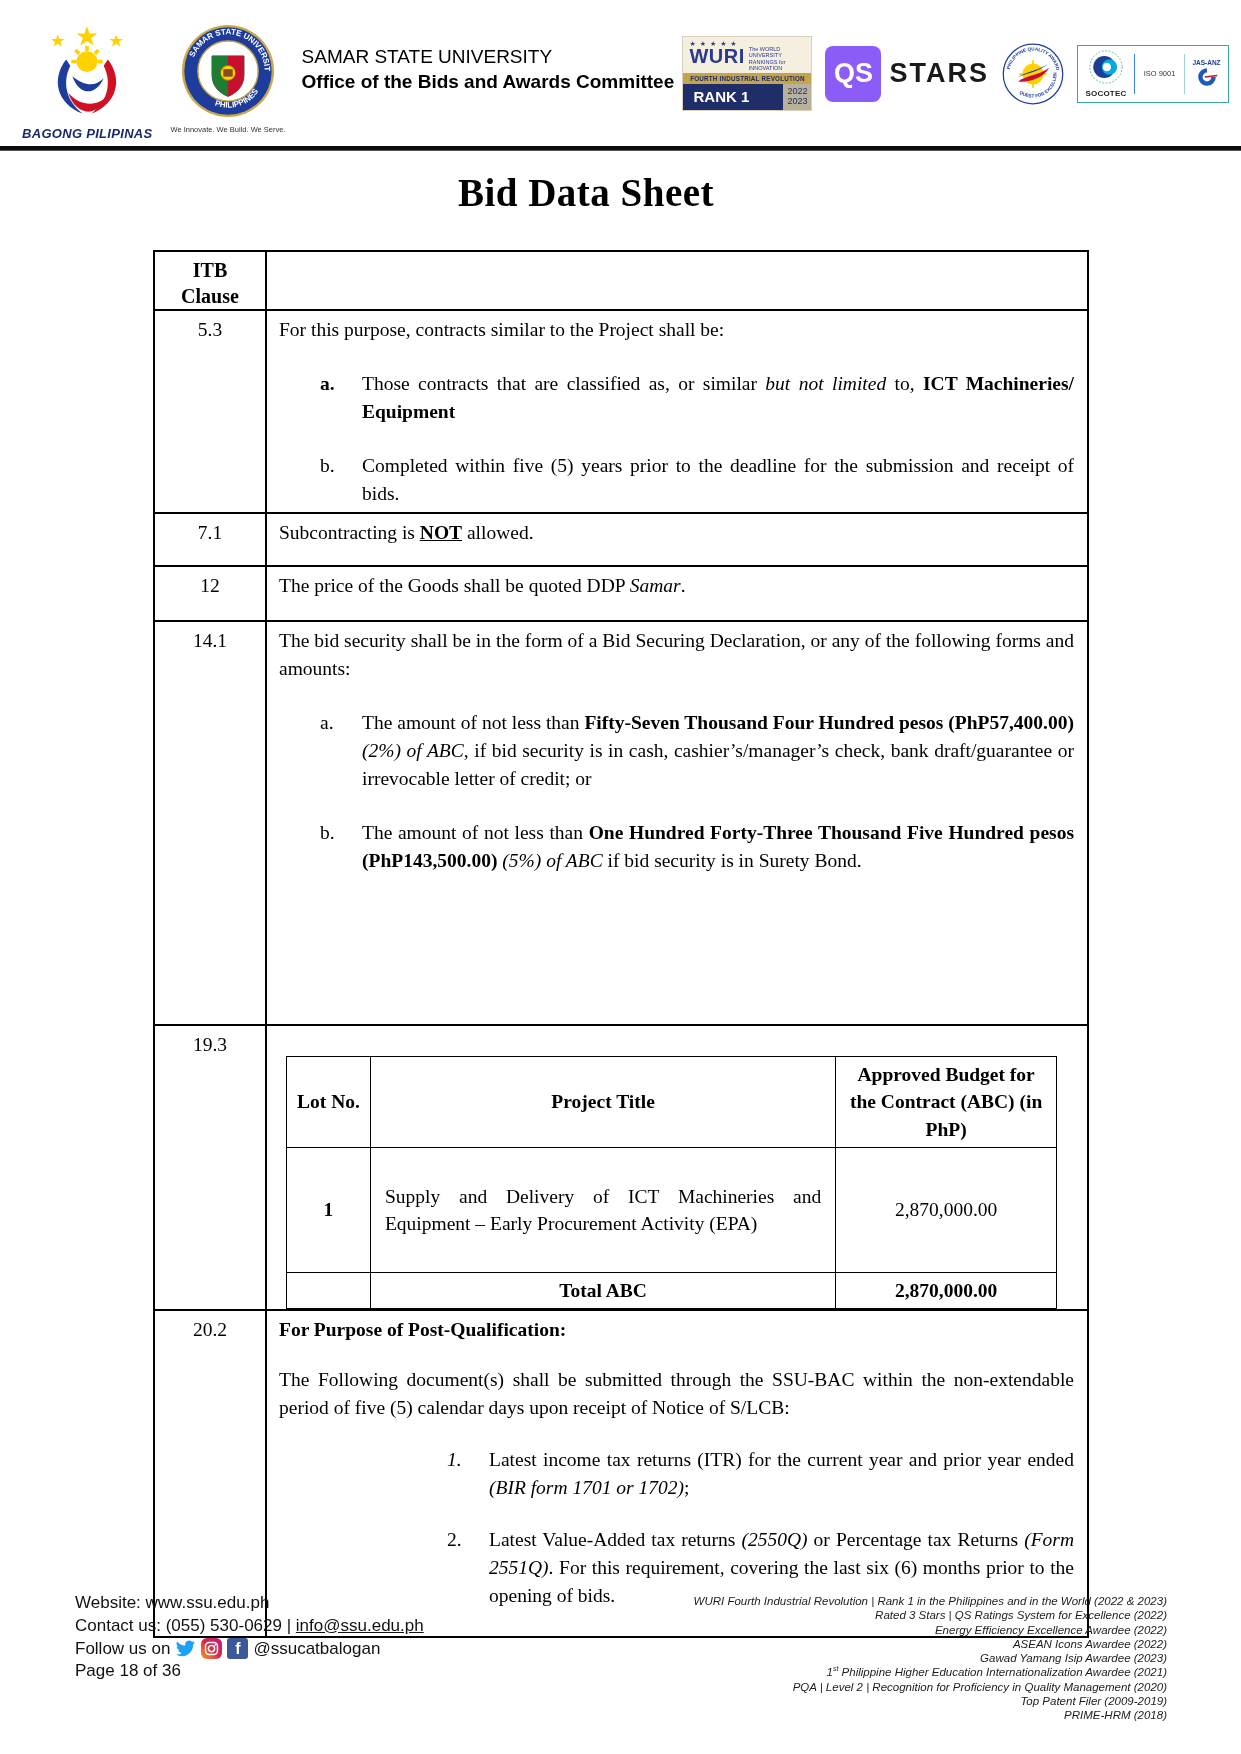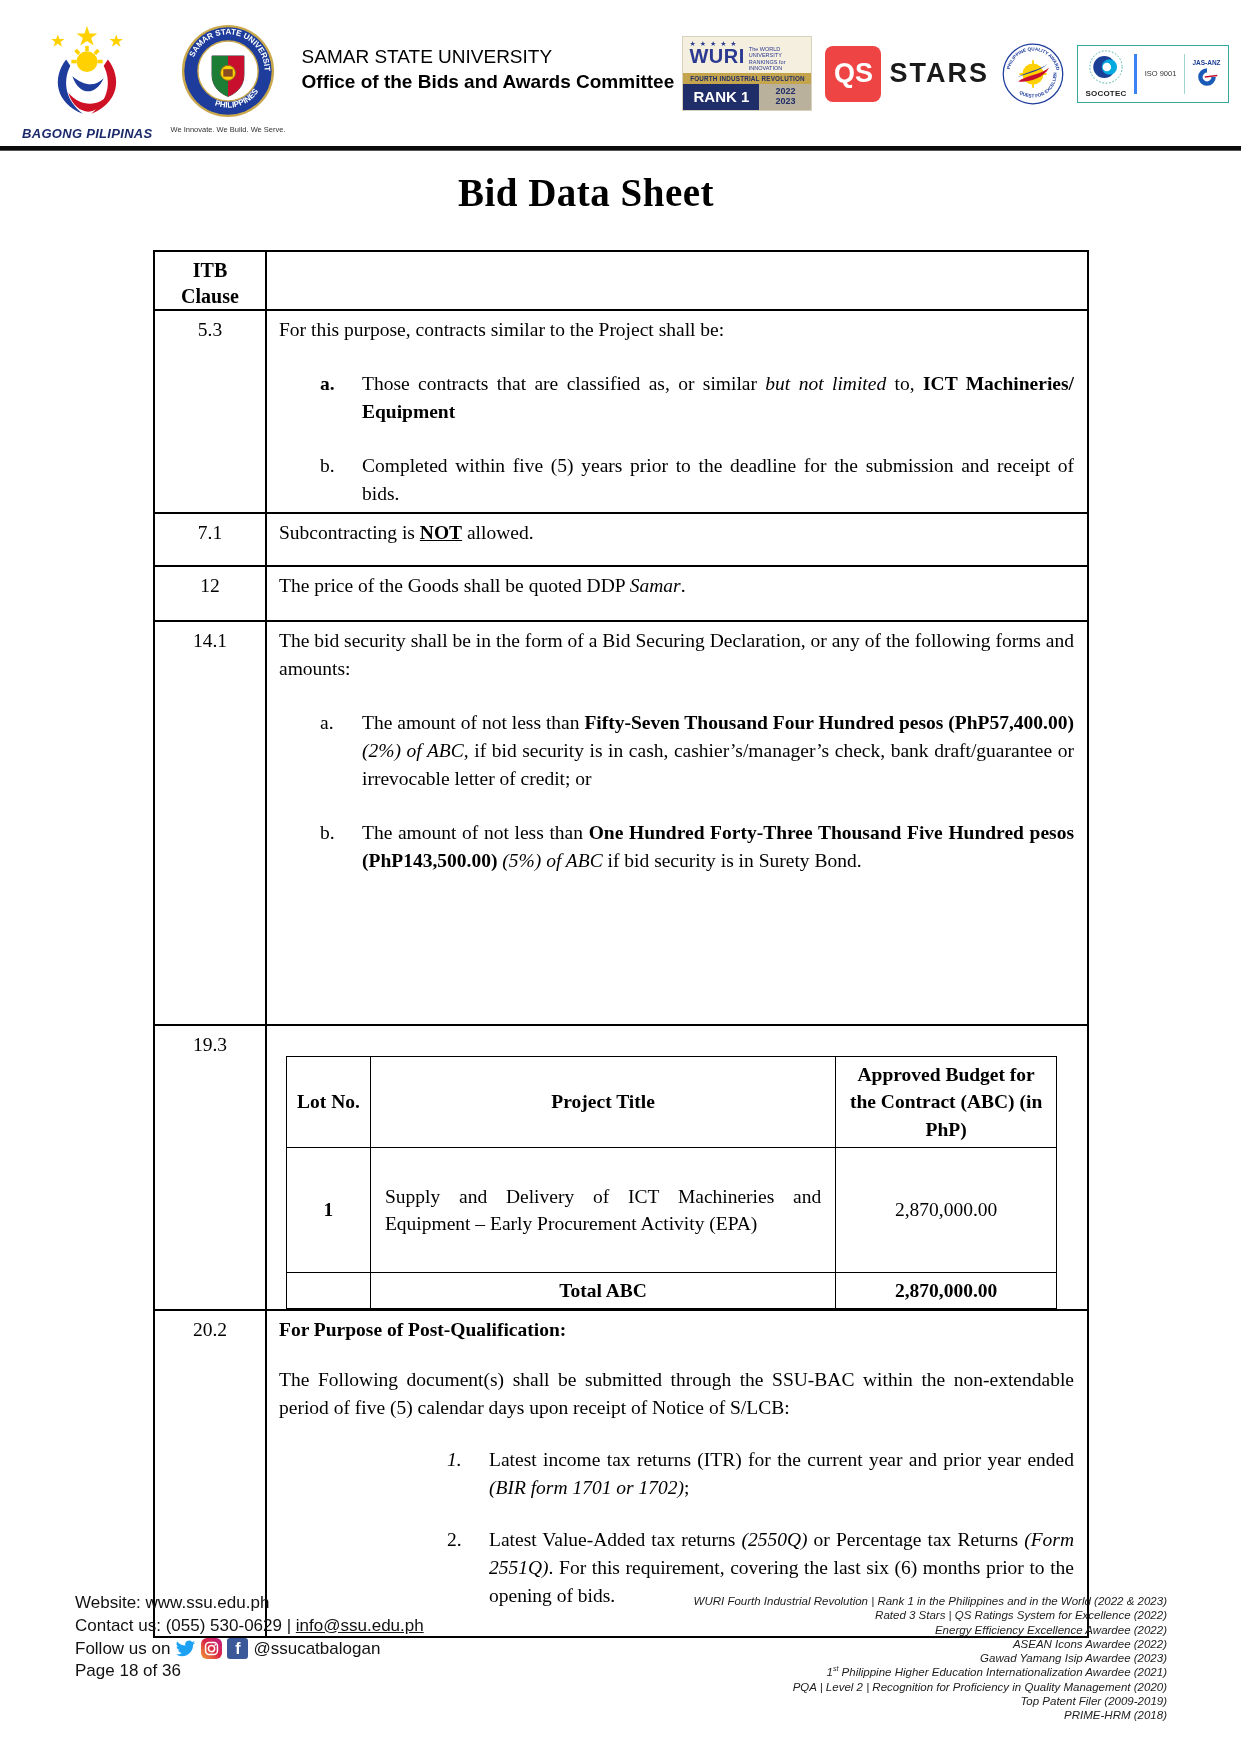--- a/index.html
+++ b/index.html
@@ -25,32 +25,32 @@
 
   
   .wuri { width:130px; background:#f4efdf; border:1px solid #d8d2bd; font-family:"Liberation Sans",sans-serif; }
   .wuri-top { display:flex; padding:3px 4px 2px 6px; }
   .wuri-stars { color:#2b3990; font-size:7px; letter-spacing:1px; line-height:1; }
   .wuri-name { color:#2b3990; font-weight:bold; font-size:20px; line-height:.95; letter-spacing:.5px; }
   .wuri-tag { color:#2b3990; font-size:5.5px; line-height:1.15; margin-left:4px; padding-top:6px; }
   .wuri-band { background:#c5a44e; color:#1f2d69; font-weight:bold; font-size:6.3px; text-align:center; padding:2px 0; letter-spacing:.2px; }
   .wuri-rankrow { display:flex; background:#1f2d69; }
   .wuri-rank { color:#fff; font-weight:bold; font-size:15px; padding:4px 6px 5px 10px; flex:1; }
-  .wuri-years { background:#b9b19b; color:#1f2d69; font-weight:bold; font-size:9px; line-height:1.1; padding:3px 16px; display:flex; flex-direction:column; justify-content:center; }
+  .wuri-years { background:#b9b19b; color:#1f2d69; font-weight:normal; font-size:9px; line-height:1.1; padding:3px 4px; display:flex; flex-direction:column; justify-content:center; }
 
   
   .qs { display:flex; align-items:center; gap:8px; }
-  .qs-box { width:56px; height:56px; background:#ef4444; border-radius:8px; color:#fff; font-family:"Liberation Sans",sans-serif; font-weight:bold; font-size:27px; display:flex; align-items:center; justify-content:center; }
+  .qs-box { width:56px; height:56px; background:#8b5cf6; border-radius:8px; color:#fff; font-family:"Liberation Sans",sans-serif; font-weight:bold; font-size:27px; display:flex; align-items:center; justify-content:center; }
   .qs-stars { font-family:"Liberation Sans",sans-serif; font-weight:bold; font-size:27px; letter-spacing:2px; color:#1a1a1a; }
 
   
   .soc { width:152px; height:58px; border:1px solid #35a79c; background:#fff; display:flex; align-items:center; font-family:"Liberation Sans",sans-serif; }
   .soc-left { width:56px; text-align:center; }
   .soc-name { font-size:8px; font-weight:bold; color:#222; margin-top:1px; letter-spacing:.2px; }
-  .soc-mid { flex:1; border-left:3px solid #3b82f6; height:40px; display:flex; align-items:center; justify-content:center; font-size:7.5px; color:#333; }
+  .soc-mid { flex:1; border-left:1px solid #3b82f6; height:40px; display:flex; align-items:center; justify-content:center; font-size:7.5px; color:#333; }
   .soc-right { width:44px; text-align:center; border-left:1px solid #9fd4cf; height:40px; display:flex; flex-direction:column; align-items:center; justify-content:center; }
   .jas-label { font-size:6.5px; color:#1b3f94; font-weight:bold; }
 
   
   .rule { position:absolute; top:146px; left:0; width:1241px; height:5px; background:#0b0b0b; border-bottom:1px solid #555; }
 
   
   .doc-title { position:absolute; top:170px; left:0; width:1172px; text-align:center; font-size:39px; font-weight:bold; letter-spacing:.5px; }
 
   

